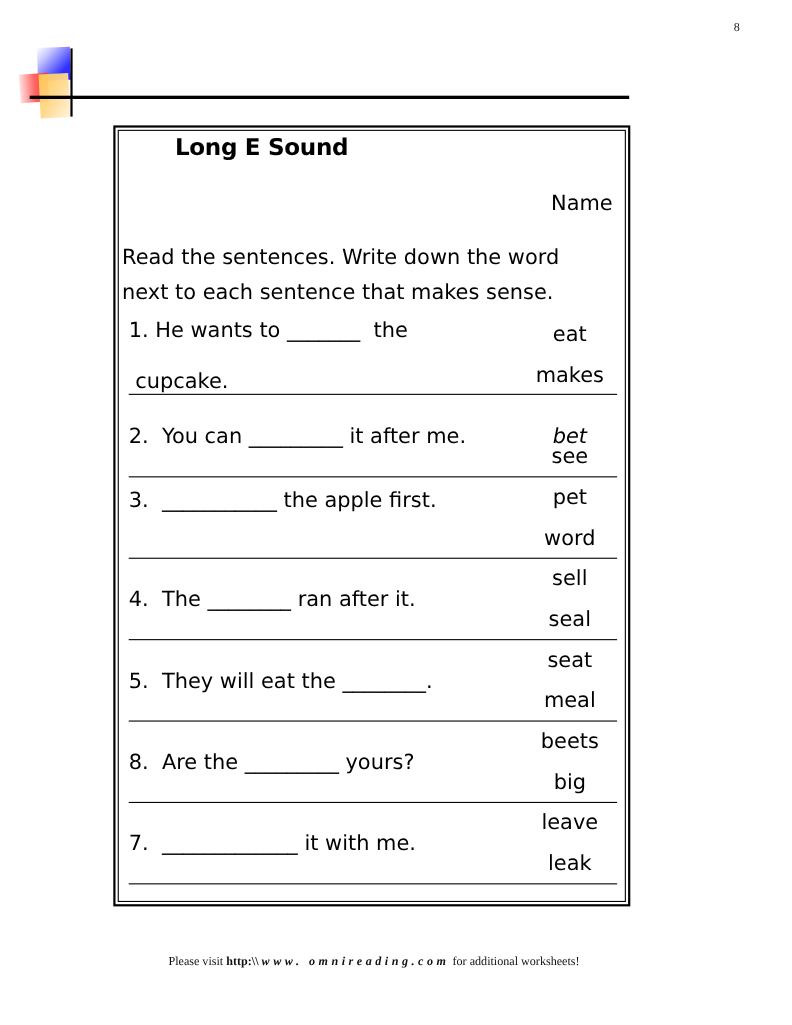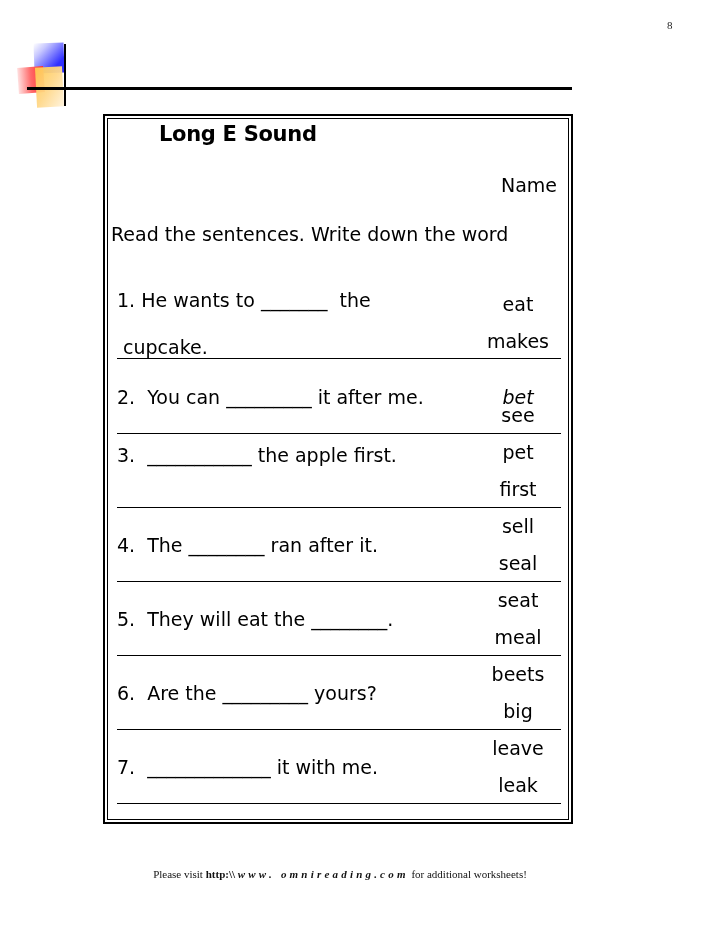--- a/index.html
+++ b/index.html
@@ -182,49 +182,50 @@
 
 <div class="title">Long E Sound</div>
 
 <div class="name-row">
   <span class="name-label">Name</span>
   <span class="name-line"></span>
 </div>
 
 <div class="instructions">
   <div>Read the sentences.  Write down the word</div>
+  <div>next to each sentence that makes sense.</div>
 </div>
 
 <div class="q-text" style="left:117px; top:289px;">1. He wants to _______  the</div>
 <div class="q-text" style="left:123px; top:336px;">cupcake.</div>
 <div class="opt" style="top:293px;">eat</div>
 <div class="opt" style="top:330px;">makes</div>
 <div class="q-rule" style="top:358px;"></div>
 
 <div class="q-text" style="left:117px; top:386px;">2.  You can _________ it after me.</div>
 <div class="opt" style="top:386px;font-style:italic;">bet</div>
 <div class="opt" style="top:404px;">see</div>
 <div class="q-rule" style="top:433px;"></div>
 
 <div class="q-text" style="left:117px; top:444px;">3.  ___________ the apple first.</div>
 <div class="opt" style="top:441px;">pet</div>
-<div class="opt" style="top:478px;">first</div>
+<div class="opt" style="top:478px;">word</div>
 <div class="q-rule" style="top:507px;"></div>
 
 <div class="q-text" style="left:117px; top:534px;">4.  The ________ ran after it.</div>
 <div class="opt" style="top:515px;">sell</div>
 <div class="opt" style="top:552px;">seal</div>
 <div class="q-rule" style="top:581px;"></div>
 
 <div class="q-text" style="left:117px; top:608px;">5.  They will eat the ________.</div>
 <div class="opt" style="top:589px;">seat</div>
 <div class="opt" style="top:626px;">meal</div>
 <div class="q-rule" style="top:655px;"></div>
 
-<div class="q-text" style="left:117px; top:682px;">6.  Are the _________ yours?</div>
+<div class="q-text" style="left:117px; top:682px;">8.  Are the _________ yours?</div>
 <div class="opt" style="top:663px;">beets</div>
 <div class="opt" style="top:700px;">big</div>
 <div class="q-rule" style="top:729px;"></div>
 
 <div class="q-text" style="left:117px; top:756px;">7.  _____________ it with me.</div>
 <div class="opt" style="top:737px;">leave</div>
 <div class="opt" style="top:774px;">leak</div>
 <div class="q-rule" style="top:803px;"></div>
 
 <div class="footer">

